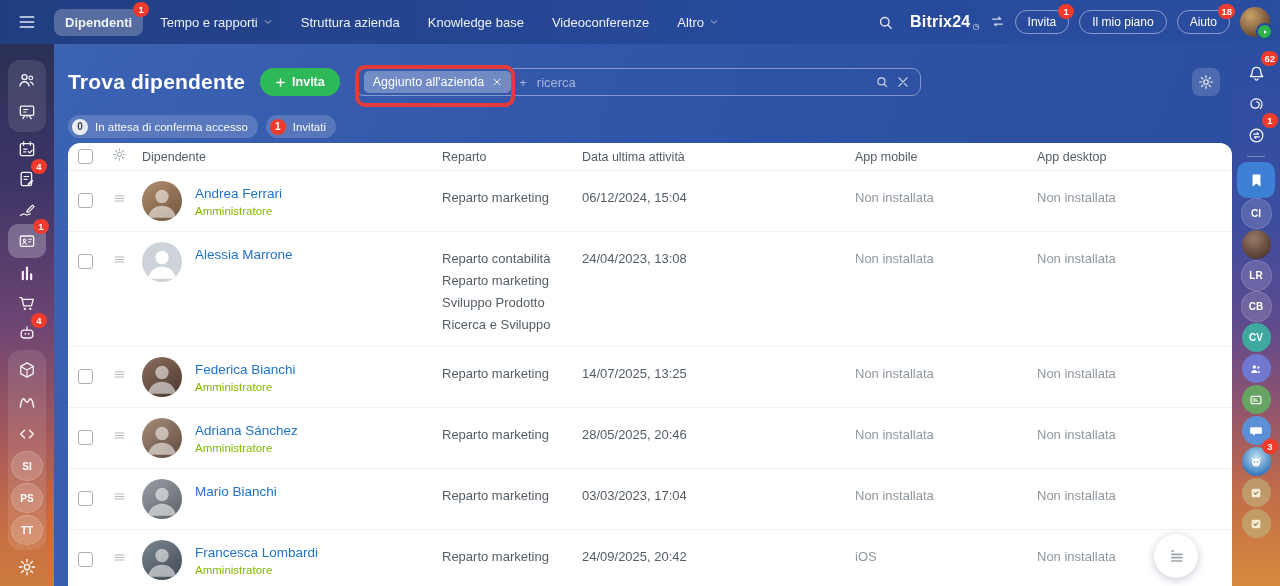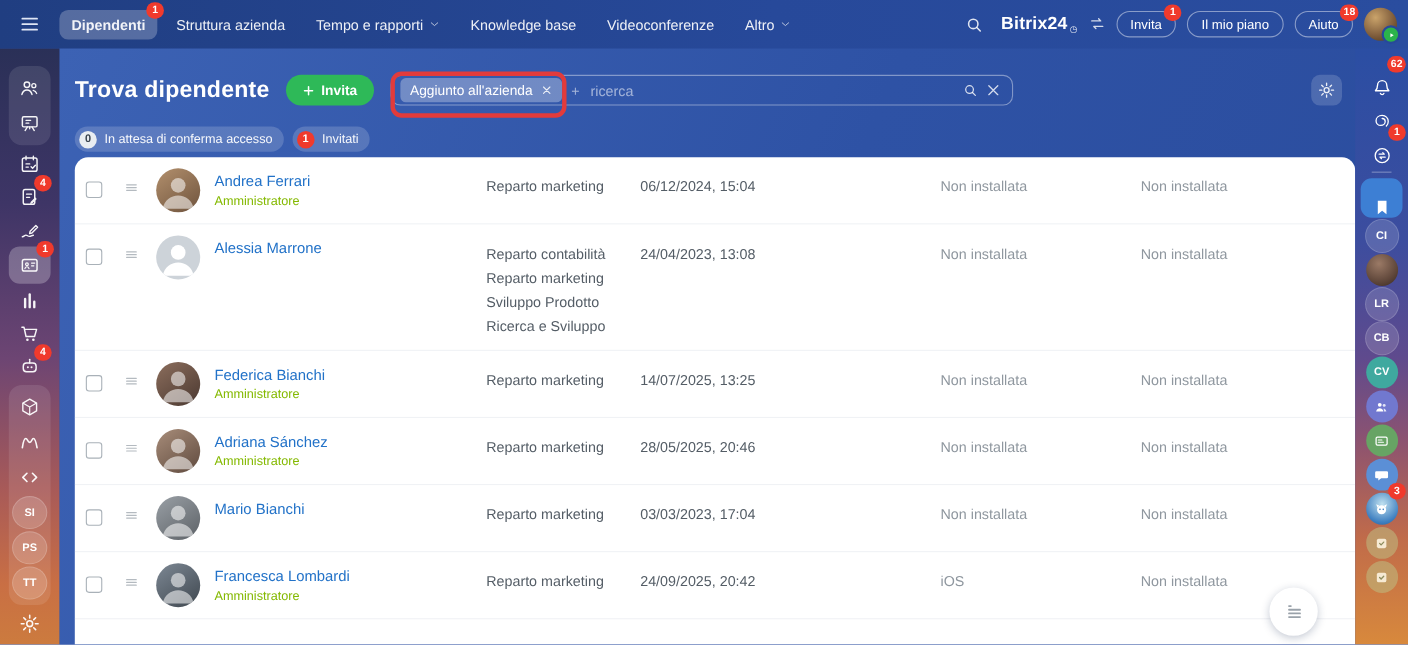--- a/index.html
+++ b/index.html
@@ -36,21 +36,21 @@
   .right-rail{position:absolute;right:0;top:44px;width:48px;height:542px;z-index:20;
     background:linear-gradient(180deg,#2b4ea3 0%,#3c4d9f 32%,#5f4a8d 52%,#8d5370 66%,#c06b4a 82%,#d8893c 100%);
     display:flex;flex-direction:column;align-items:center;padding-top:14px;box-sizing:border-box;}
   .rail-item{position:relative;width:34px;height:30px;display:flex;align-items:center;justify-content:center;cursor:pointer;color:#fff;flex:none;}
   .rail-item svg{width:20px;height:20px;color:#fff;opacity:.95;}
   .rail-item .badge{top:-5px;right:-3px;}
   .rail-group{background:rgba(255,255,255,.10);border-radius:12px;padding:5px 2px;display:flex;flex-direction:column;gap:2px;margin:2px 0;}
   .rail-active{background:rgba(255,255,255,.25);border-radius:10px;width:38px;height:34px;}
   .rail-label{width:30px;height:28px;border-radius:50%;background:rgba(255,255,255,.16);box-shadow:0 0 0 1px rgba(255,255,255,.3);
     color:#fff;font-size:10px;font-weight:bold;display:flex;align-items:center;justify-content:center;}
-  .rr-item{position:relative;width:32px;height:31px;display:flex;align-items:flex-end;justify-content:center;cursor:pointer;flex:none;}
+  .rr-item{position:relative;width:32px;height:31px;display:flex;align-items:center;justify-content:center;cursor:pointer;flex:none;}
   .rr-item svg{width:19px;height:19px;color:#fff;}
   .rr-circle{width:29px;height:29px;border-radius:50%;display:flex;align-items:center;justify-content:center;color:#fff;font-size:10px;font-weight:bold;}
   .rr-circle.ghost{background:rgba(255,255,255,.15);box-shadow:0 0 0 1px rgba(255,255,255,.28);}
   .rr-circle svg{width:16px;height:16px;}
   .rr-active{background:#3d7fd4;border-radius:10px;width:38px;height:36px;}
   .rr-divider{width:18px;height:1px;background:rgba(255,255,255,.35);margin:5px 0;flex:none;}
   .rr-photo{background:radial-gradient(circle at 40% 30%,#9b7a66,#5c4438 65%,#33261e);}
   .rr-cat{background:radial-gradient(circle at 50% 35%,#bfe0ef,#3e7fc0 70%,#245a93);}
 
   
@@ -121,27 +121,27 @@
     <svg viewBox="0 0 24 24" fill="none" stroke="currentColor" stroke-width="2" stroke-linecap="round">
         <path d="M4 6h16M4 12h16M4 18h16"></path>
       </svg>
   </button>
   <nav class="topnav" id="topnav">
       <div class="nav-item active">
         <span>Dipendenti</span>
         <span class="badge">1</span>
       </div>
       <div class="nav-item">
-        <span>Struttura azienda</span>
-      </div>
-      <div class="nav-item">
         <span>Tempo e rapporti</span>
         <svg viewBox="0 0 24 24" class="chev">
           <path d="M5 9l7 6 7-6" fill="none" stroke="currentColor" stroke-width="2" stroke-linecap="round" stroke-linejoin="round"></path>
         </svg>
+      </div>
+      <div class="nav-item">
+        <span>Struttura azienda</span>
       </div>
       <div class="nav-item">
         <span>Knowledge base</span>
       </div>
       <div class="nav-item">
         <span>Videoconferenze</span>
       </div>
       <div class="nav-item">
         <span>Altro</span>
         <svg viewBox="0 0 24 24" class="chev">
@@ -420,20 +420,34 @@
         <span class="cnum neutral">0</span>
         <span class="clabel">In attesa di conferma accesso</span>
       </div>
       <div class="counter">
         <span class="cnum alert">1</span>
         <span class="clabel">Invitati</span>
       </div>
     </div>
 
   <div class="table-card">
+    <div class="tr thead" id="thead">
+        <div>
+          <div class="checkbox"></div>
+        </div>
+        <div class="th-gear"><svg viewBox="0 0 24 24">
+            <circle cx="12" cy="12" r="3.2" fill="none" stroke="currentColor" stroke-width="1.7"></circle>
+            <path d="M12 2.8v3M12 18.2v3M2.8 12h3M18.2 12h3M5.5 5.5l2.1 2.1M16.4 16.4l2.1 2.1M18.5 5.5l-2.1 2.1M7.6 16.4l-2.1 2.1" stroke="currentColor" stroke-width="1.7" stroke-linecap="round"></path>
+          </svg></div>
+        <div class="th">Dipendente</div>
+        <div class="th">Reparto</div>
+        <div class="th">Data ultima attività</div>
+        <div class="th">App mobile</div>
+        <div class="th">App desktop</div>
+      </div>
     <div id="rows">
         <div class="tr row">
           <div>
             <div class="checkbox"></div>
           </div>
           <div class="drag"><svg viewBox="0 0 24 24">
               <path d="M5 9h14M5 13h14M5 17h14" stroke="currentColor" stroke-width="1.7" stroke-linecap="round" fill="none" transform="translate(0,-1)"></path>
             </svg></div>
           <div class="emp">
             <div class="avatar av-p0">

